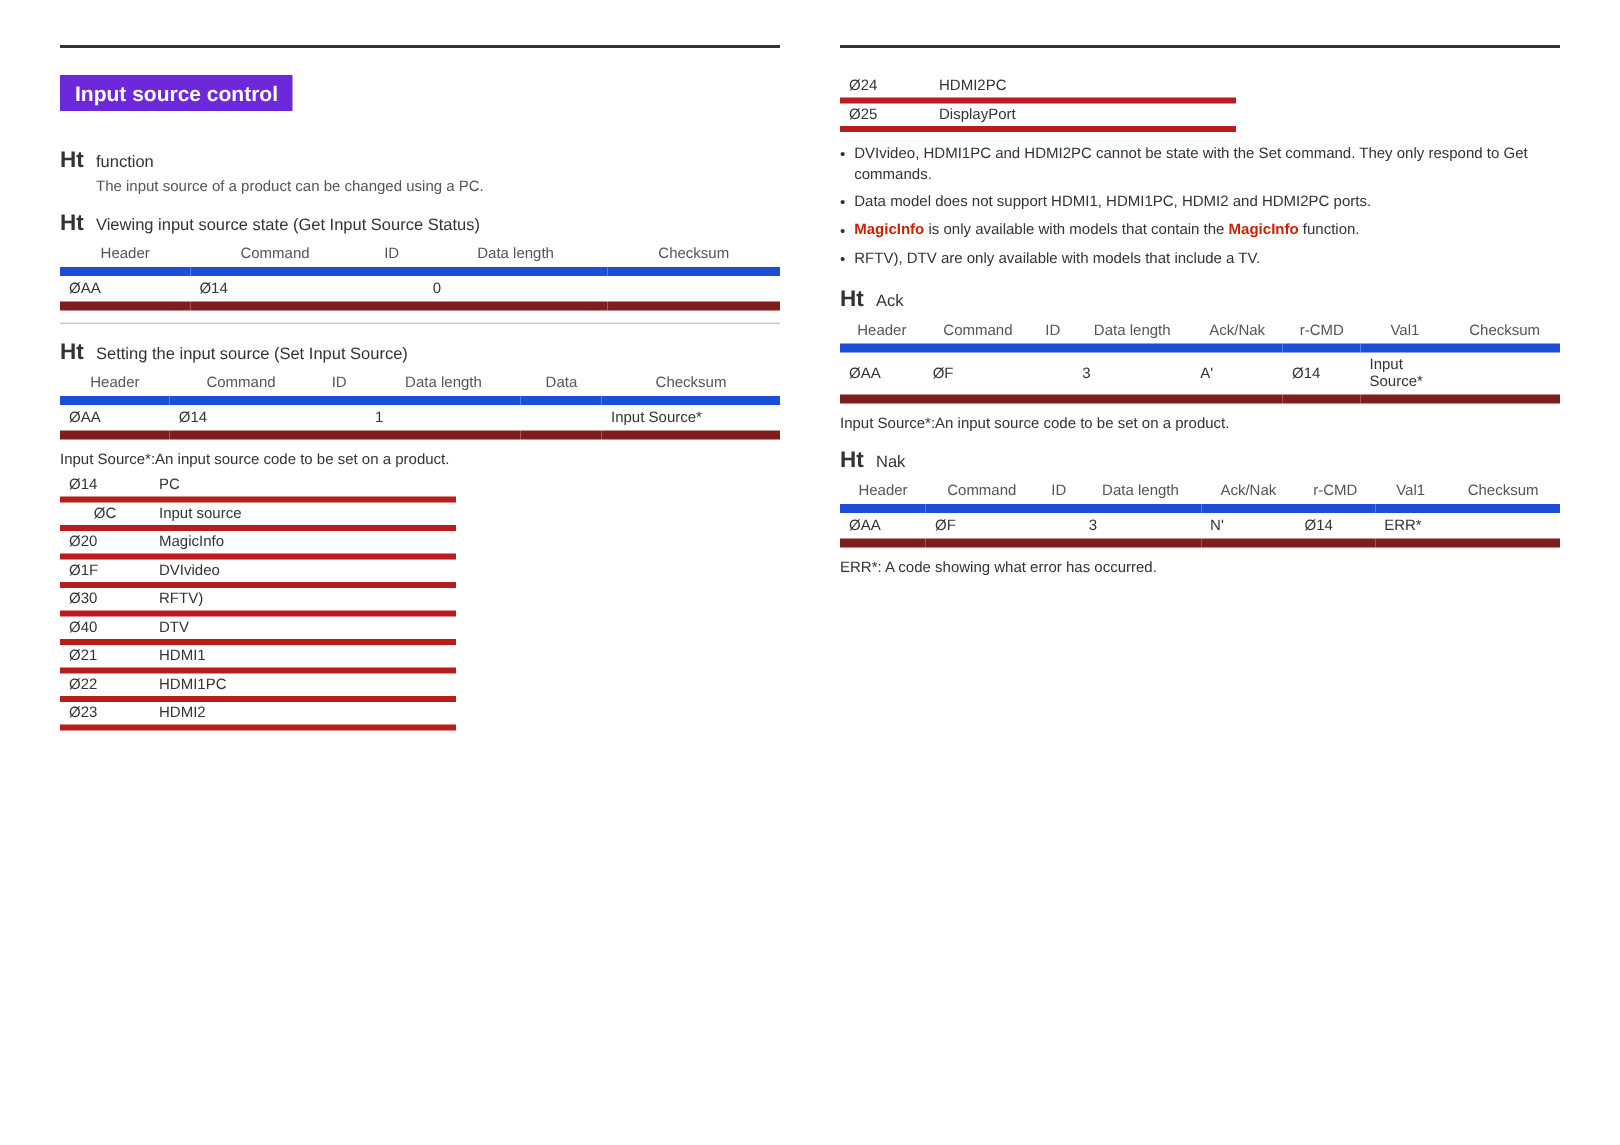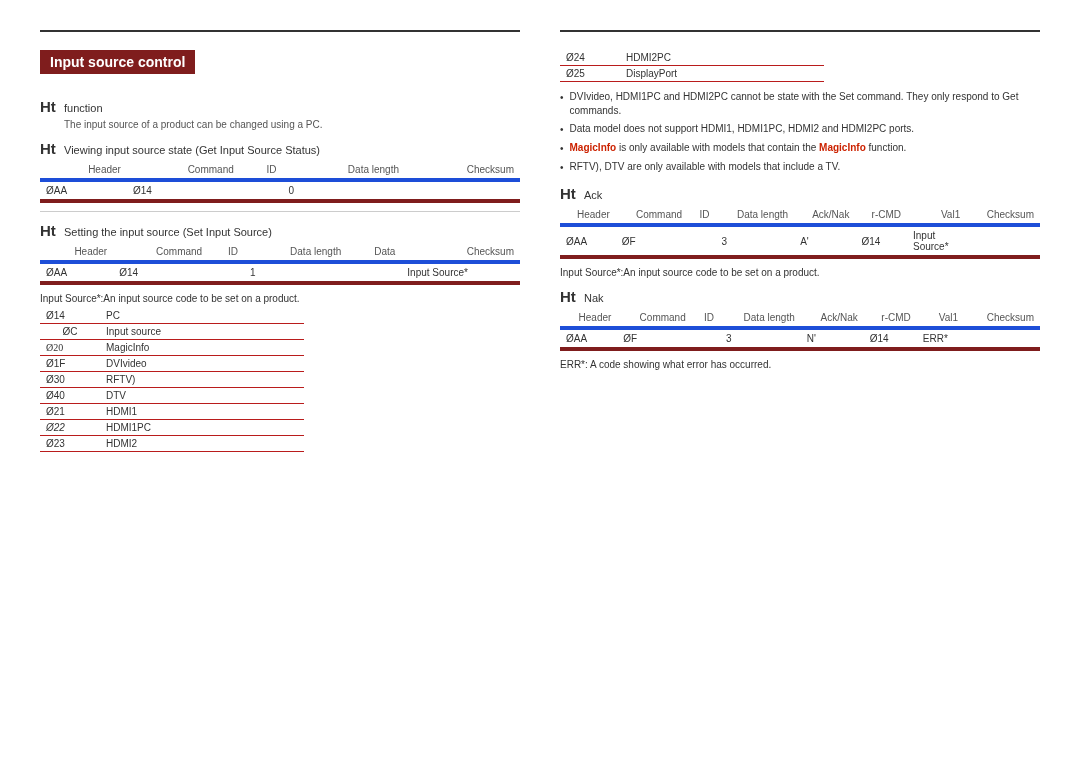--- a/index.html
+++ b/index.html
@@ -29,21 +29,21 @@
     }
 
     .top-line {
       width: 100%;
       height: 2px;
       background: #333;
       margin-bottom: 18px;
     }
 
     .section-title {
-      background: #7f1d1d;
+      background: #6d28d9;
       color: #fff;
       font-size: 14px;
       font-weight: bold;
       padding: 4px 10px;
       display: inline-block;
       margin-bottom: 14px;
     }
 
     .ht-row {
       display: flex;
@@ -73,47 +73,47 @@
     table {
       width: 100%;
       border-collapse: collapse;
       margin-bottom: 8px;
     }
 
     th {
       font-size: 10px;
       font-weight: normal;
       color: #555;
-      border-bottom: 4px solid #1d4ed8;
+      border-bottom: 6px solid #1d4ed8;
       padding: 3px 6px;
-      text-align: right;
+      text-align: center;
     }
 
     td {
       font-size: 10px;
       padding: 3px 6px;
-      border-bottom: 4px solid #7f1d1d;
+      border-bottom: 6px solid #7f1d1d;
     }
 
     .divider {
       border: none;
       border-top: 1px solid #ccc;
       margin: 8px 0;
     }
 
     .source-table {
       width: 55%;
       border-collapse: collapse;
       margin-bottom: 2px;
     }
 
     .source-table td {
       font-size: 10px;
       padding: 2px 6px;
-      border-bottom: 1px solid #b91c1c;
+      border-bottom: 4px solid #b91c1c;
     }
 
     .source-label {
       font-size: 10px;
       margin-top: 6px;
       margin-bottom: 4px;
     }
 
     .bullet-list {
       margin-top: 8px;
@@ -221,41 +221,41 @@
       <tbody id="source-tbody">
       <tr>
             <td style="width:60px;">Ø14</td>
             <td>PC</td>
           </tr>
           <tr>
             <td style="width:60px;text-align:center;">ØC</td>
             <td>Input source</td>
           </tr>
           <tr>
-            <td style="width:60px;font-family:Liberation Serif, serif;">Ø20</td>
+            <td style="width:60px;">Ø20</td>
             <td>MagicInfo</td>
           </tr>
           <tr>
             <td style="width:60px;">Ø1F</td>
             <td>DVIvideo</td>
           </tr>
           <tr>
             <td style="width:60px;">Ø30</td>
             <td>RFTV)</td>
           </tr>
           <tr>
             <td style="width:60px;">Ø40</td>
             <td>DTV</td>
           </tr>
           <tr>
             <td style="width:60px;">Ø21</td>
             <td>HDMI1</td>
           </tr>
           <tr>
-            <td style="width:60px;font-style:italic;">Ø22</td>
+            <td style="width:60px;">Ø22</td>
             <td>HDMI1PC</td>
           </tr>
           <tr>
             <td style="width:60px;">Ø23</td>
             <td>HDMI2</td>
           </tr>
         </tbody>
     </table>
 
   </div>

